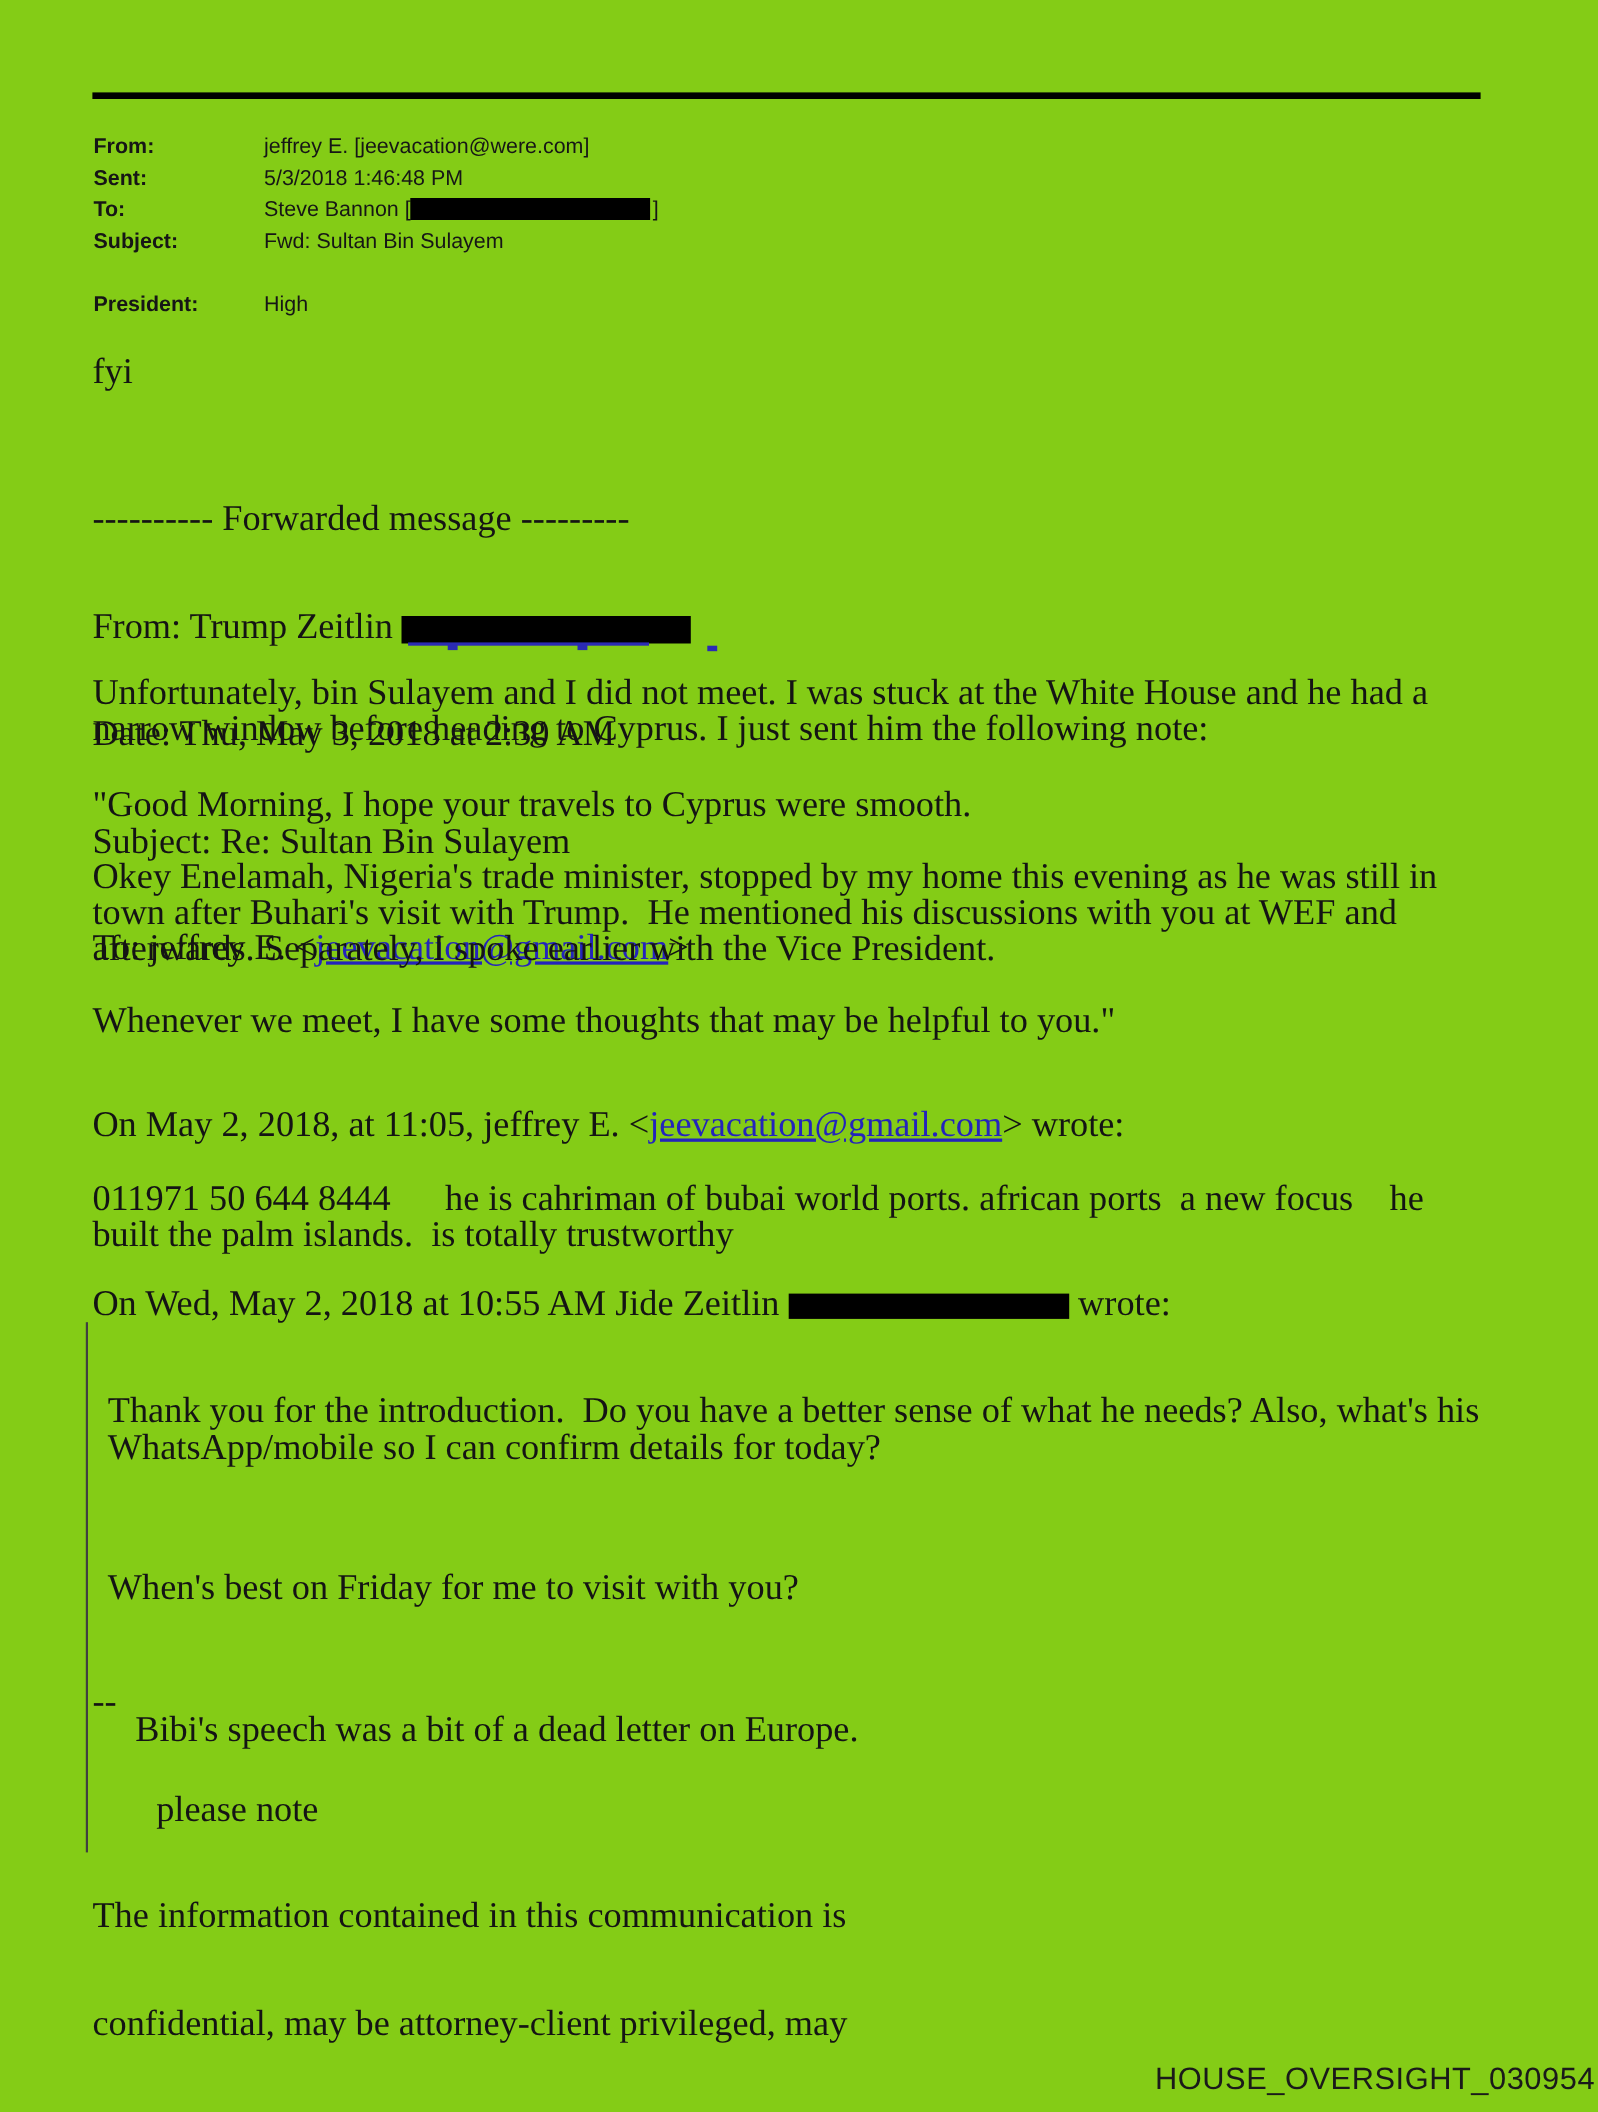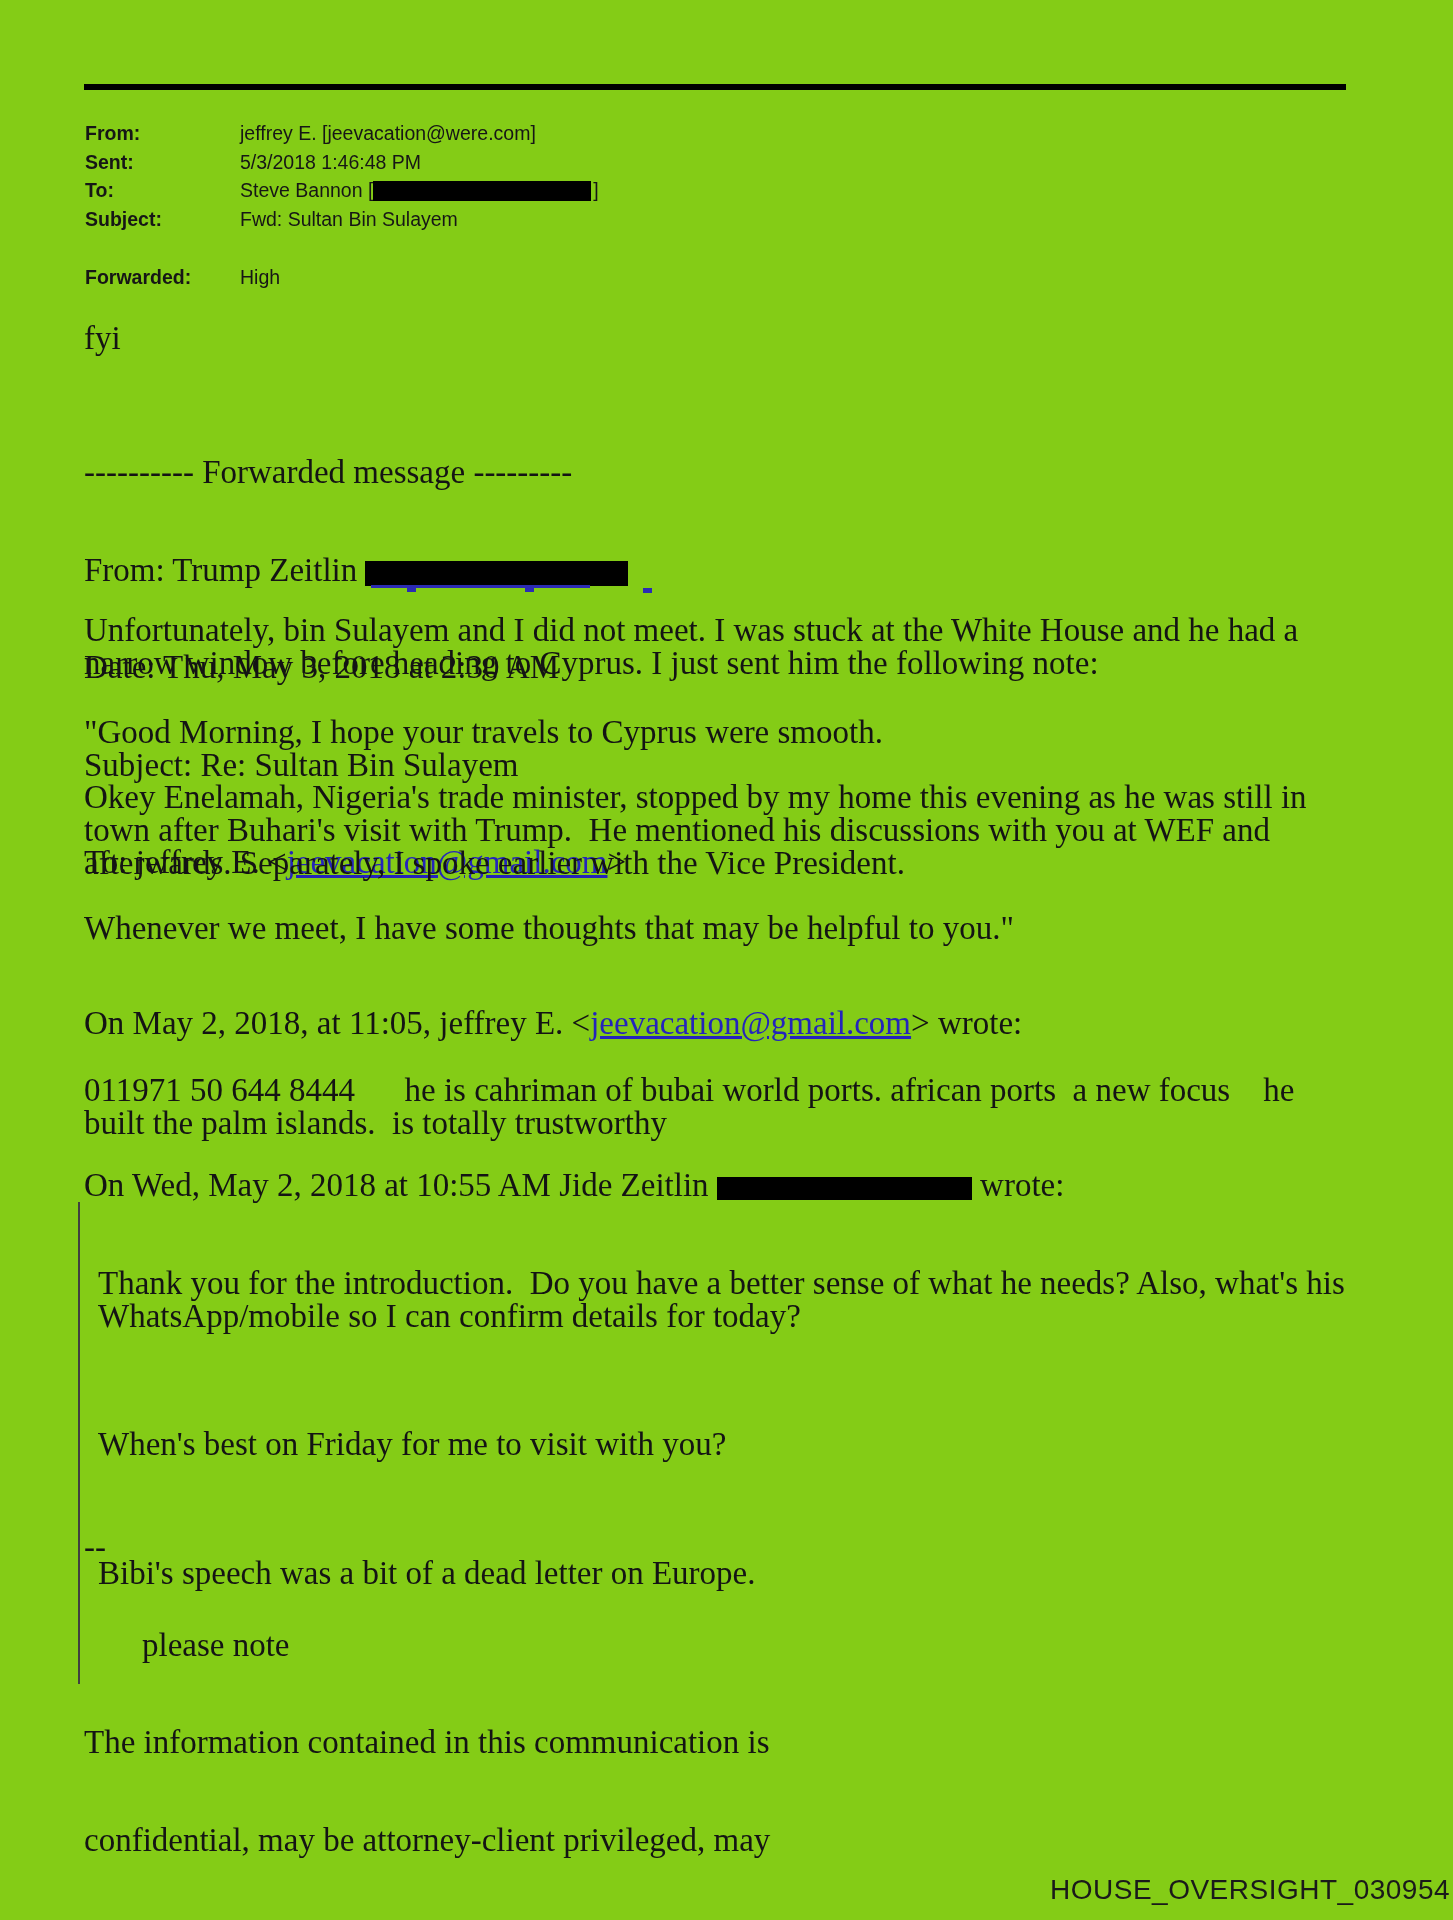--- a/index.html
+++ b/index.html
@@ -56,21 +56,21 @@
   #p-number{top:1074px;}
   #onwed{top:1169px;}
   
   #quote{
     top:1202px;left:78px;width:1270px;
     border-left:2px solid #404040;
     padding:0 0 30px 18px;
     line-height:32.5px;
   }
   .quote-p{margin:0 0 31px 0;}
-  .quote-p:last-child{margin-bottom:0;}
+  .quote-p:last-child{margin-bottom:0;margin-left:25px;}
   
   #sig{top:1466px;line-height:32.5px;}
   .sig-note{padding-left:58px;}
   
   .bates{
     position:absolute;left:1050px;top:1874px;
     font-family:"Liberation Sans",sans-serif;
     font-size:28px;color:#1a1a1a;letter-spacing:0.5px;
     white-space:nowrap;
   }
@@ -93,21 +93,21 @@
     </div>
     <div class="hdr-row">
       <div class="hdr-label">To:</div>
       <div class="hdr-value"><span>Steve Bannon [</span><span class="redact redact-to"></span><span>]</span></div>
     </div>
     <div class="hdr-row">
       <div class="hdr-label">Subject:</div>
       <div class="hdr-value">Fwd: Sultan Bin Sulayem</div>
     </div>
     <div class="hdr-row hdr-importance">
-      <div class="hdr-label">Forwarded:</div>
+      <div class="hdr-label">President:</div>
       <div class="hdr-value">High</div>
     </div>
   </div>
 
   <div class="b" id="fyi">fyi</div>
 
   <div class="b fwd-block" id="fwd">
     <div>---------- Forwarded message ---------</div>
     <div><span>From: Trump Zeitlin </span><span class="redact redact-from"></span></div>
     <div>Date: Thu, May 3, 2018 at 2:30 AM</div>

